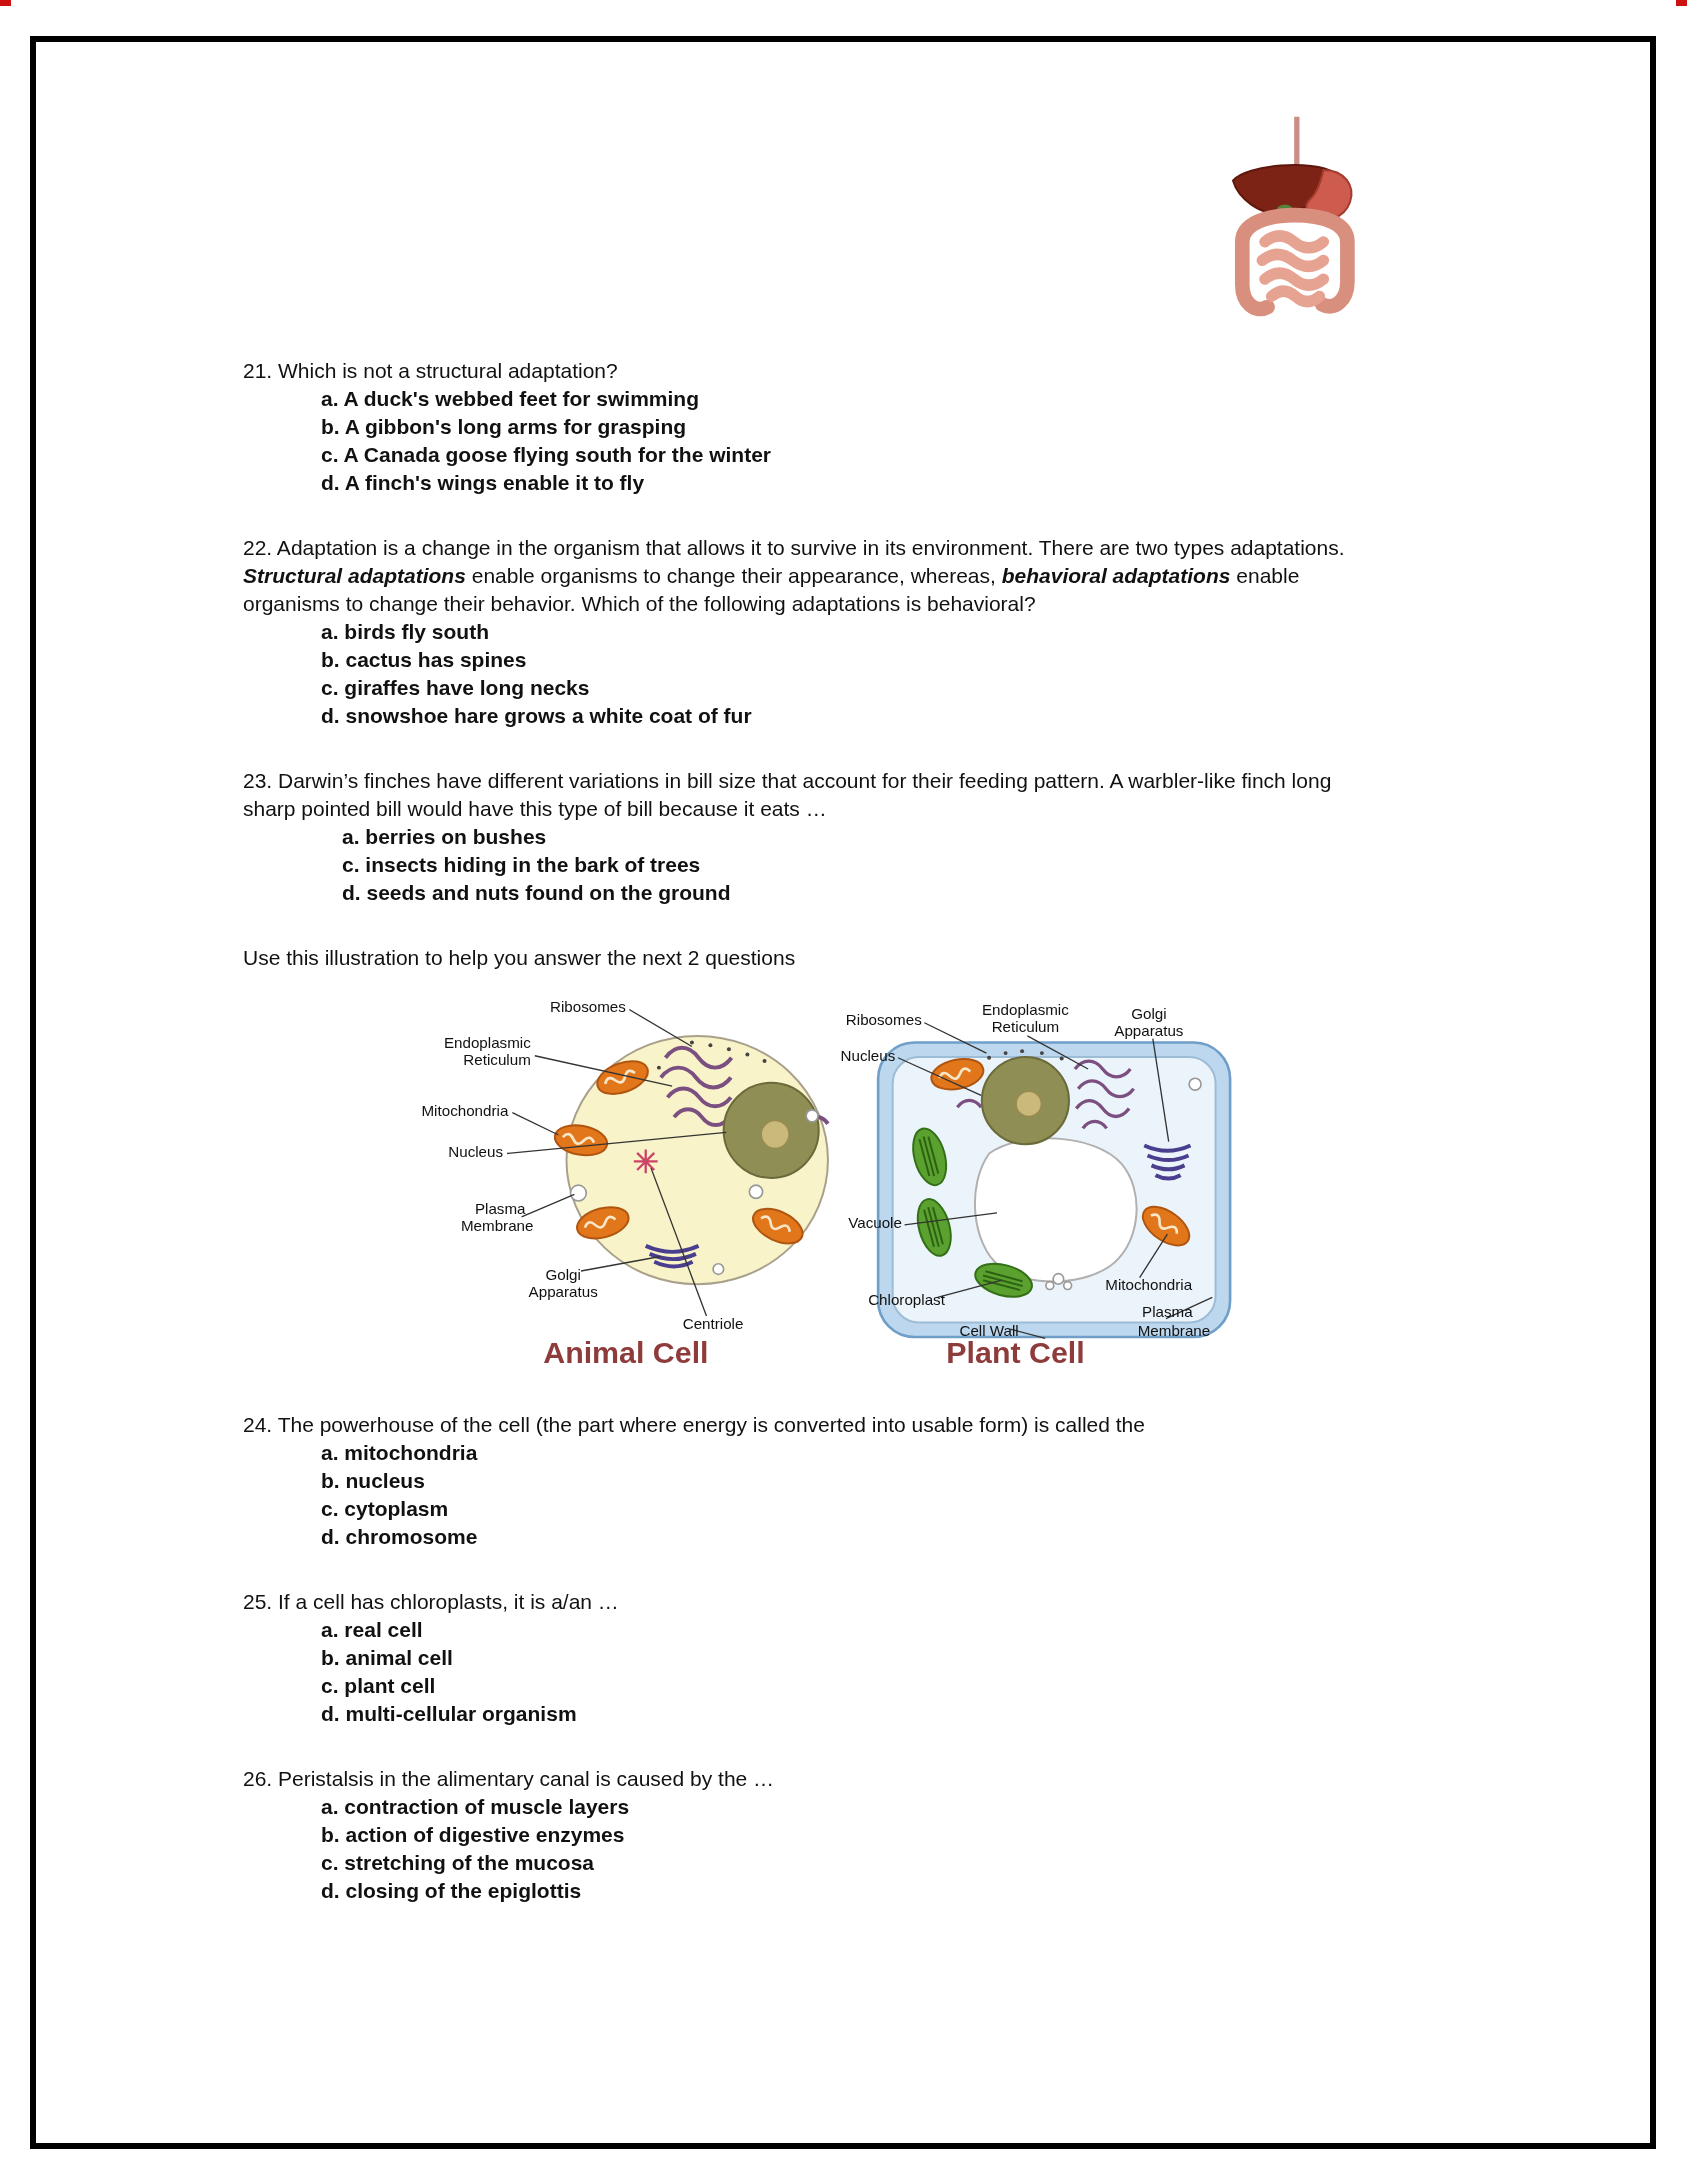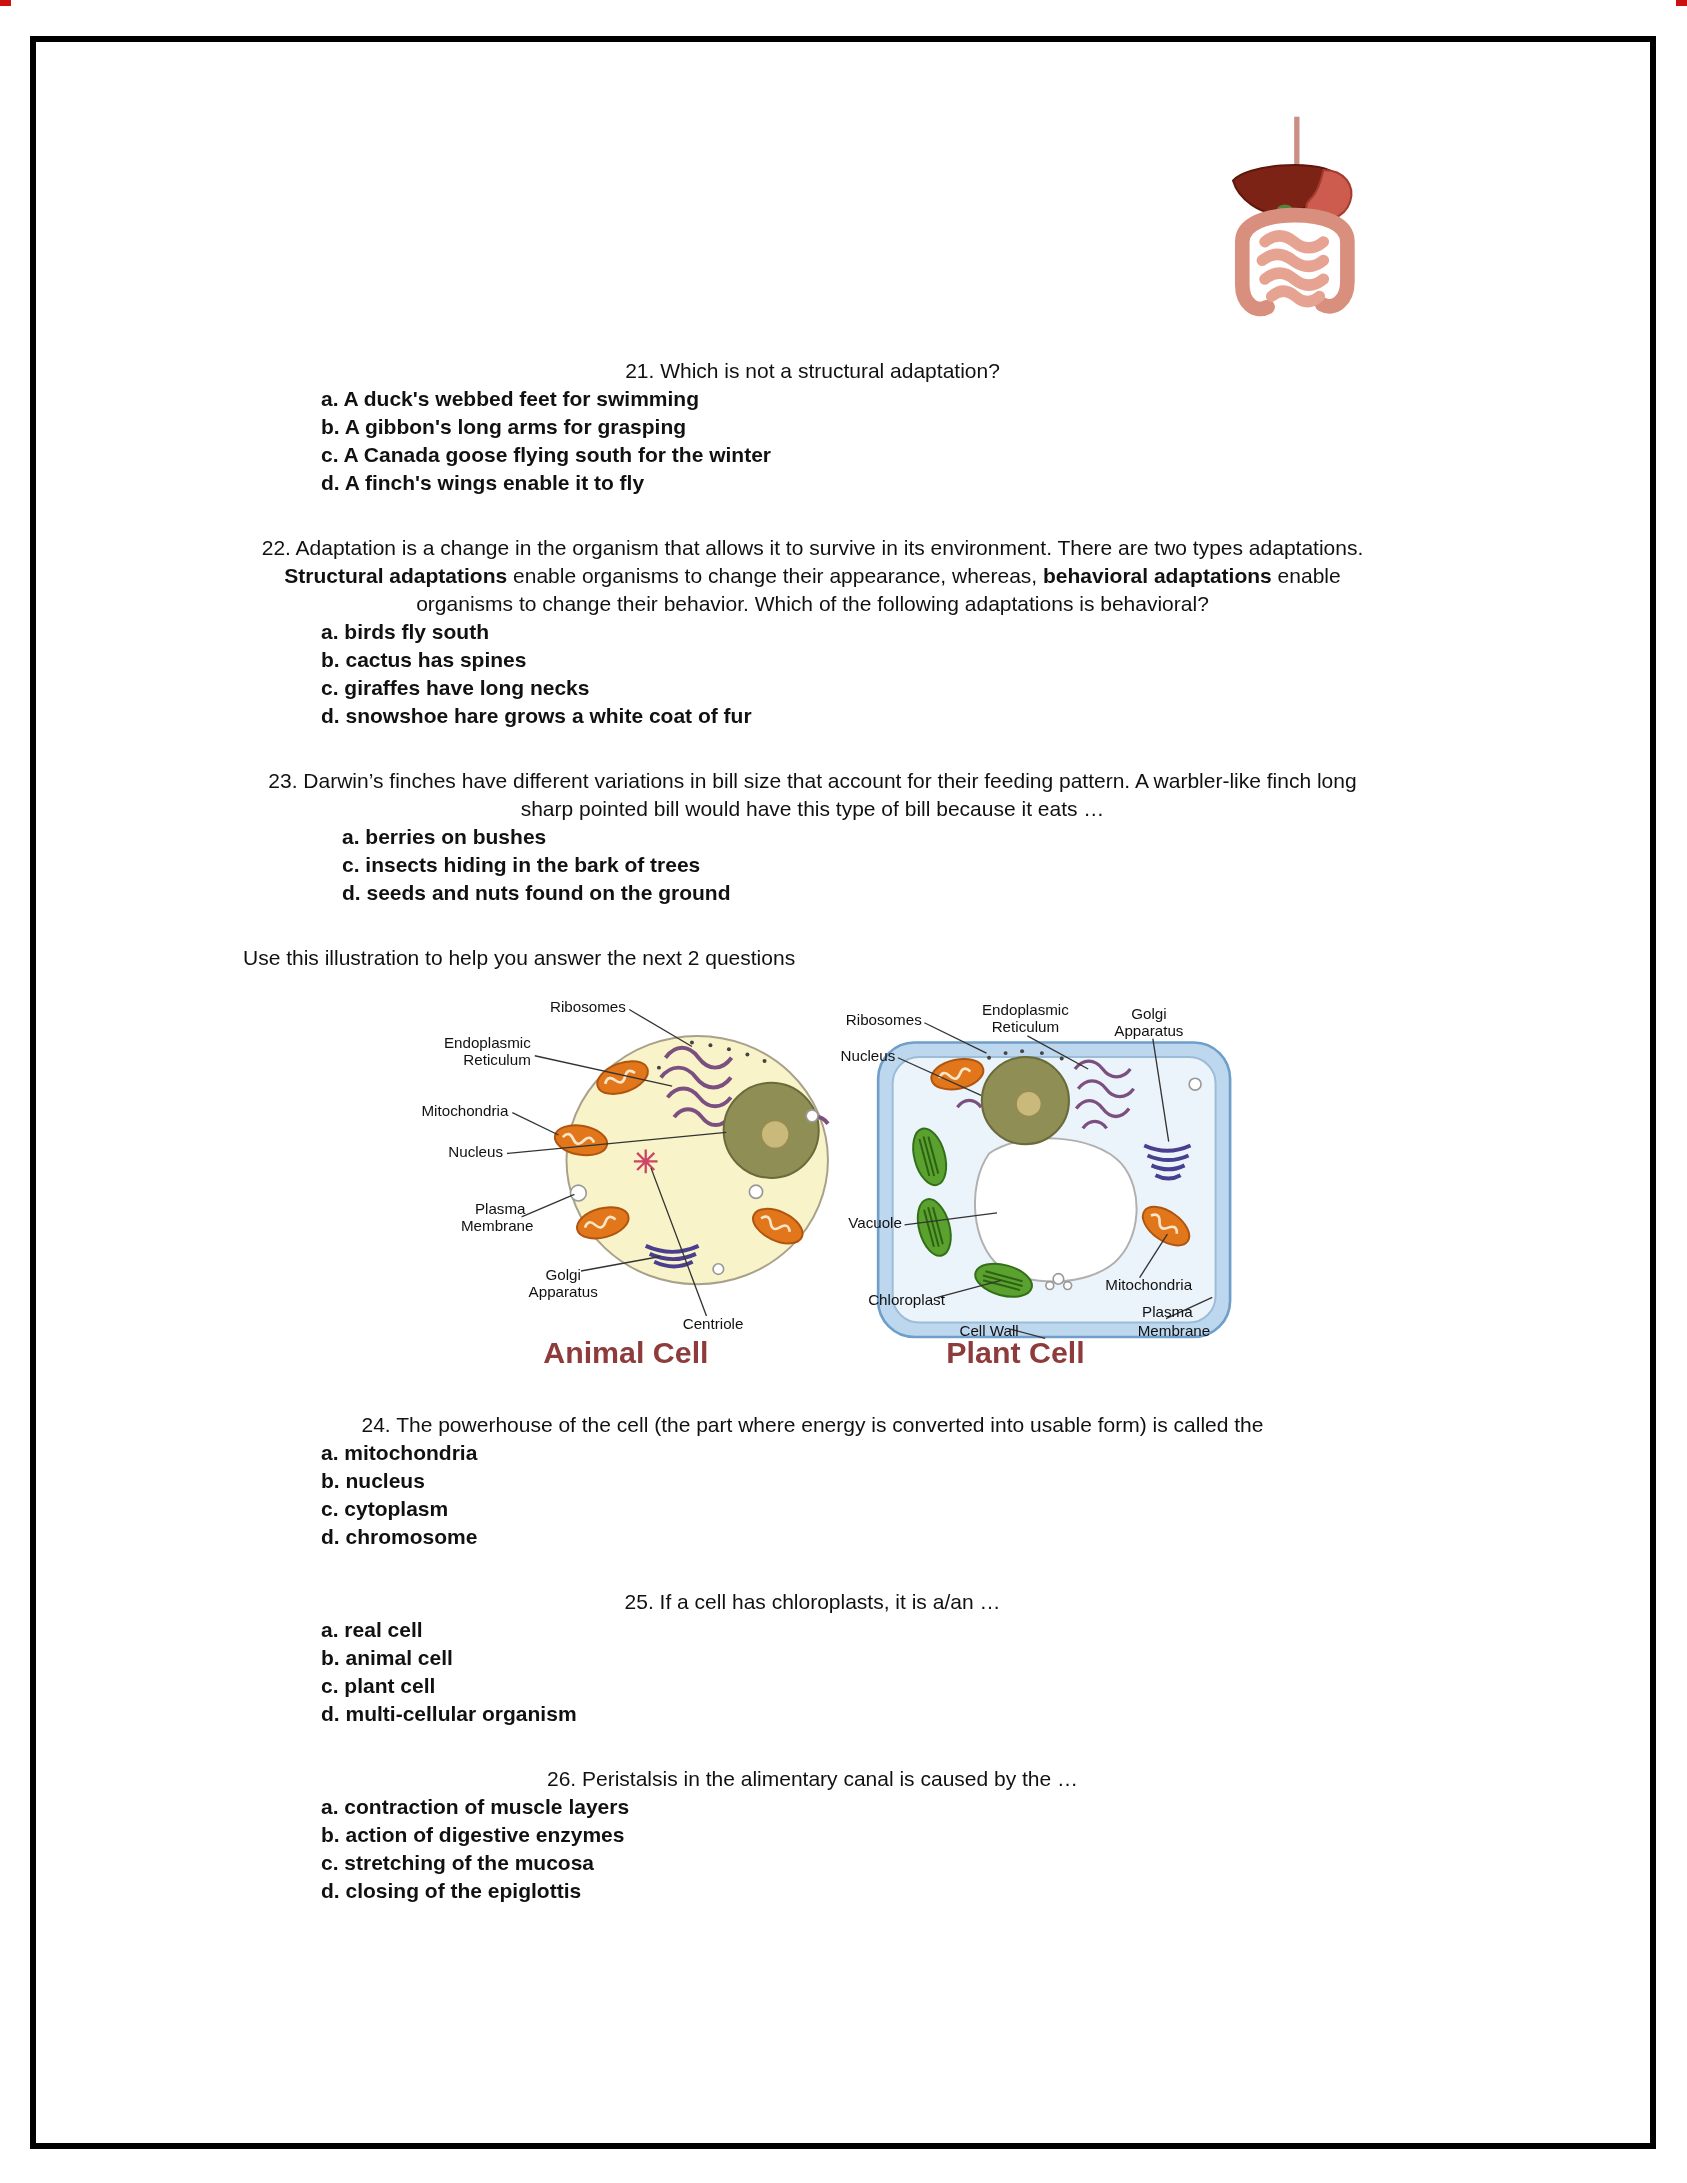--- a/index.html
+++ b/index.html
@@ -25,24 +25,24 @@
   .corner-right { right: 0; }
 
   .digestive { position: absolute; left: 1209px; top: 114px; width: 173px; height: 213px; }
 
   .content {
     position: absolute;
     left: 243px; top: 357px; width: 1139px;
     font-size: 21px; line-height: 28px;
   }
   .question { margin: 0 0 37px 0; }
-  .q-text { margin: 0; font-weight: normal; text-align: center; }
+  .q-text { margin: 0; font-weight: normal; }
   .options { margin: 0; padding-left: 78px; font-weight: bold; }
   .q23 .options { padding-left: 99px; }
-  .bi { font-weight: bold; }
+  .bi { font-weight: bold; font-style: italic; }
   .b  { font-weight: normal; }
   .note { margin: 0 0 22.5px 0; }
 
   .diagram { margin: 0 0 33px 165px; width: 832px; }
   .diagram svg { display: block; }
   svg text { font-family: "Liberation Sans", sans-serif; }
   .dlabel { font-size: 23px; fill: #111111; }
   .dtitle { font-size: 46px; font-weight: bold; fill: #8e3b3b; }
   .ptr { stroke: #333333; stroke-width: 2; }
 </style>

